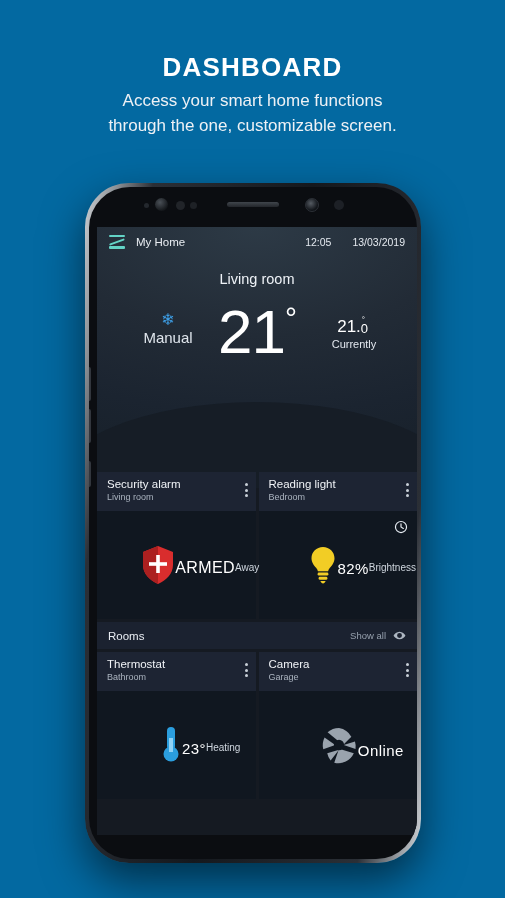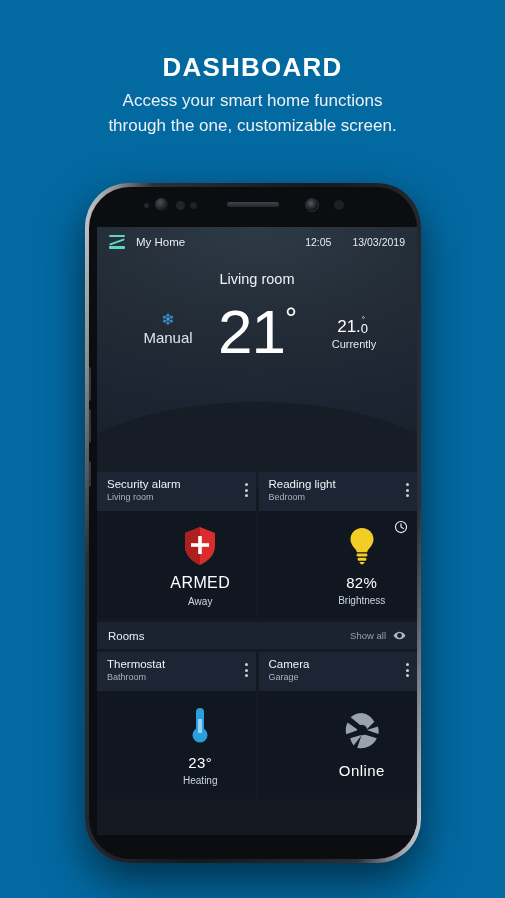--- a/index.html
+++ b/index.html
@@ -143,21 +143,21 @@
   .card-head {
     position: relative; height: 39px; padding: 6px 22px 16px 10px;
     background: #1d2433;
   }
   .card-name { font-size: 11.5px; color: #f0f3f7; white-space: nowrap; overflow: hidden; text-overflow: ellipsis; }
   .card-sub { font-size: 9px; color: #aab3bf; margin-top: 2px; }
   .kebab { position: absolute; right: 8px; top: 11px; width: 3px; }
   .kebab b { display: block; width: 3px; height: 3px; border-radius: 50%; background: #c9d0d8; margin-bottom: 2.5px; }
   .card-body {
     position: relative; height: 108px;
-    display: flex; flex-direction: column; align-items: center; justify-content: center; padding-left: 48px;
+    display: flex; flex-direction: row; align-items: center; justify-content: center; padding-left: 48px;
   }
   .card-icon { height: 44px; display: flex; align-items: center; justify-content: center; }
   .card-val { font-size: 15px; color: #ffffff; margin-top: 6px; letter-spacing: .4px; }
   .card-val.big { font-size: 16px; }
   .card-state { font-size: 10px; color: #cfd6de; margin-top: 4px; }
   .badge-clock { position: absolute; right: 9px; top: 9px; width: 14px; height: 14px; }
 
   
   .screen-fill { background: #151a22; height: 30px; }
 </style>

